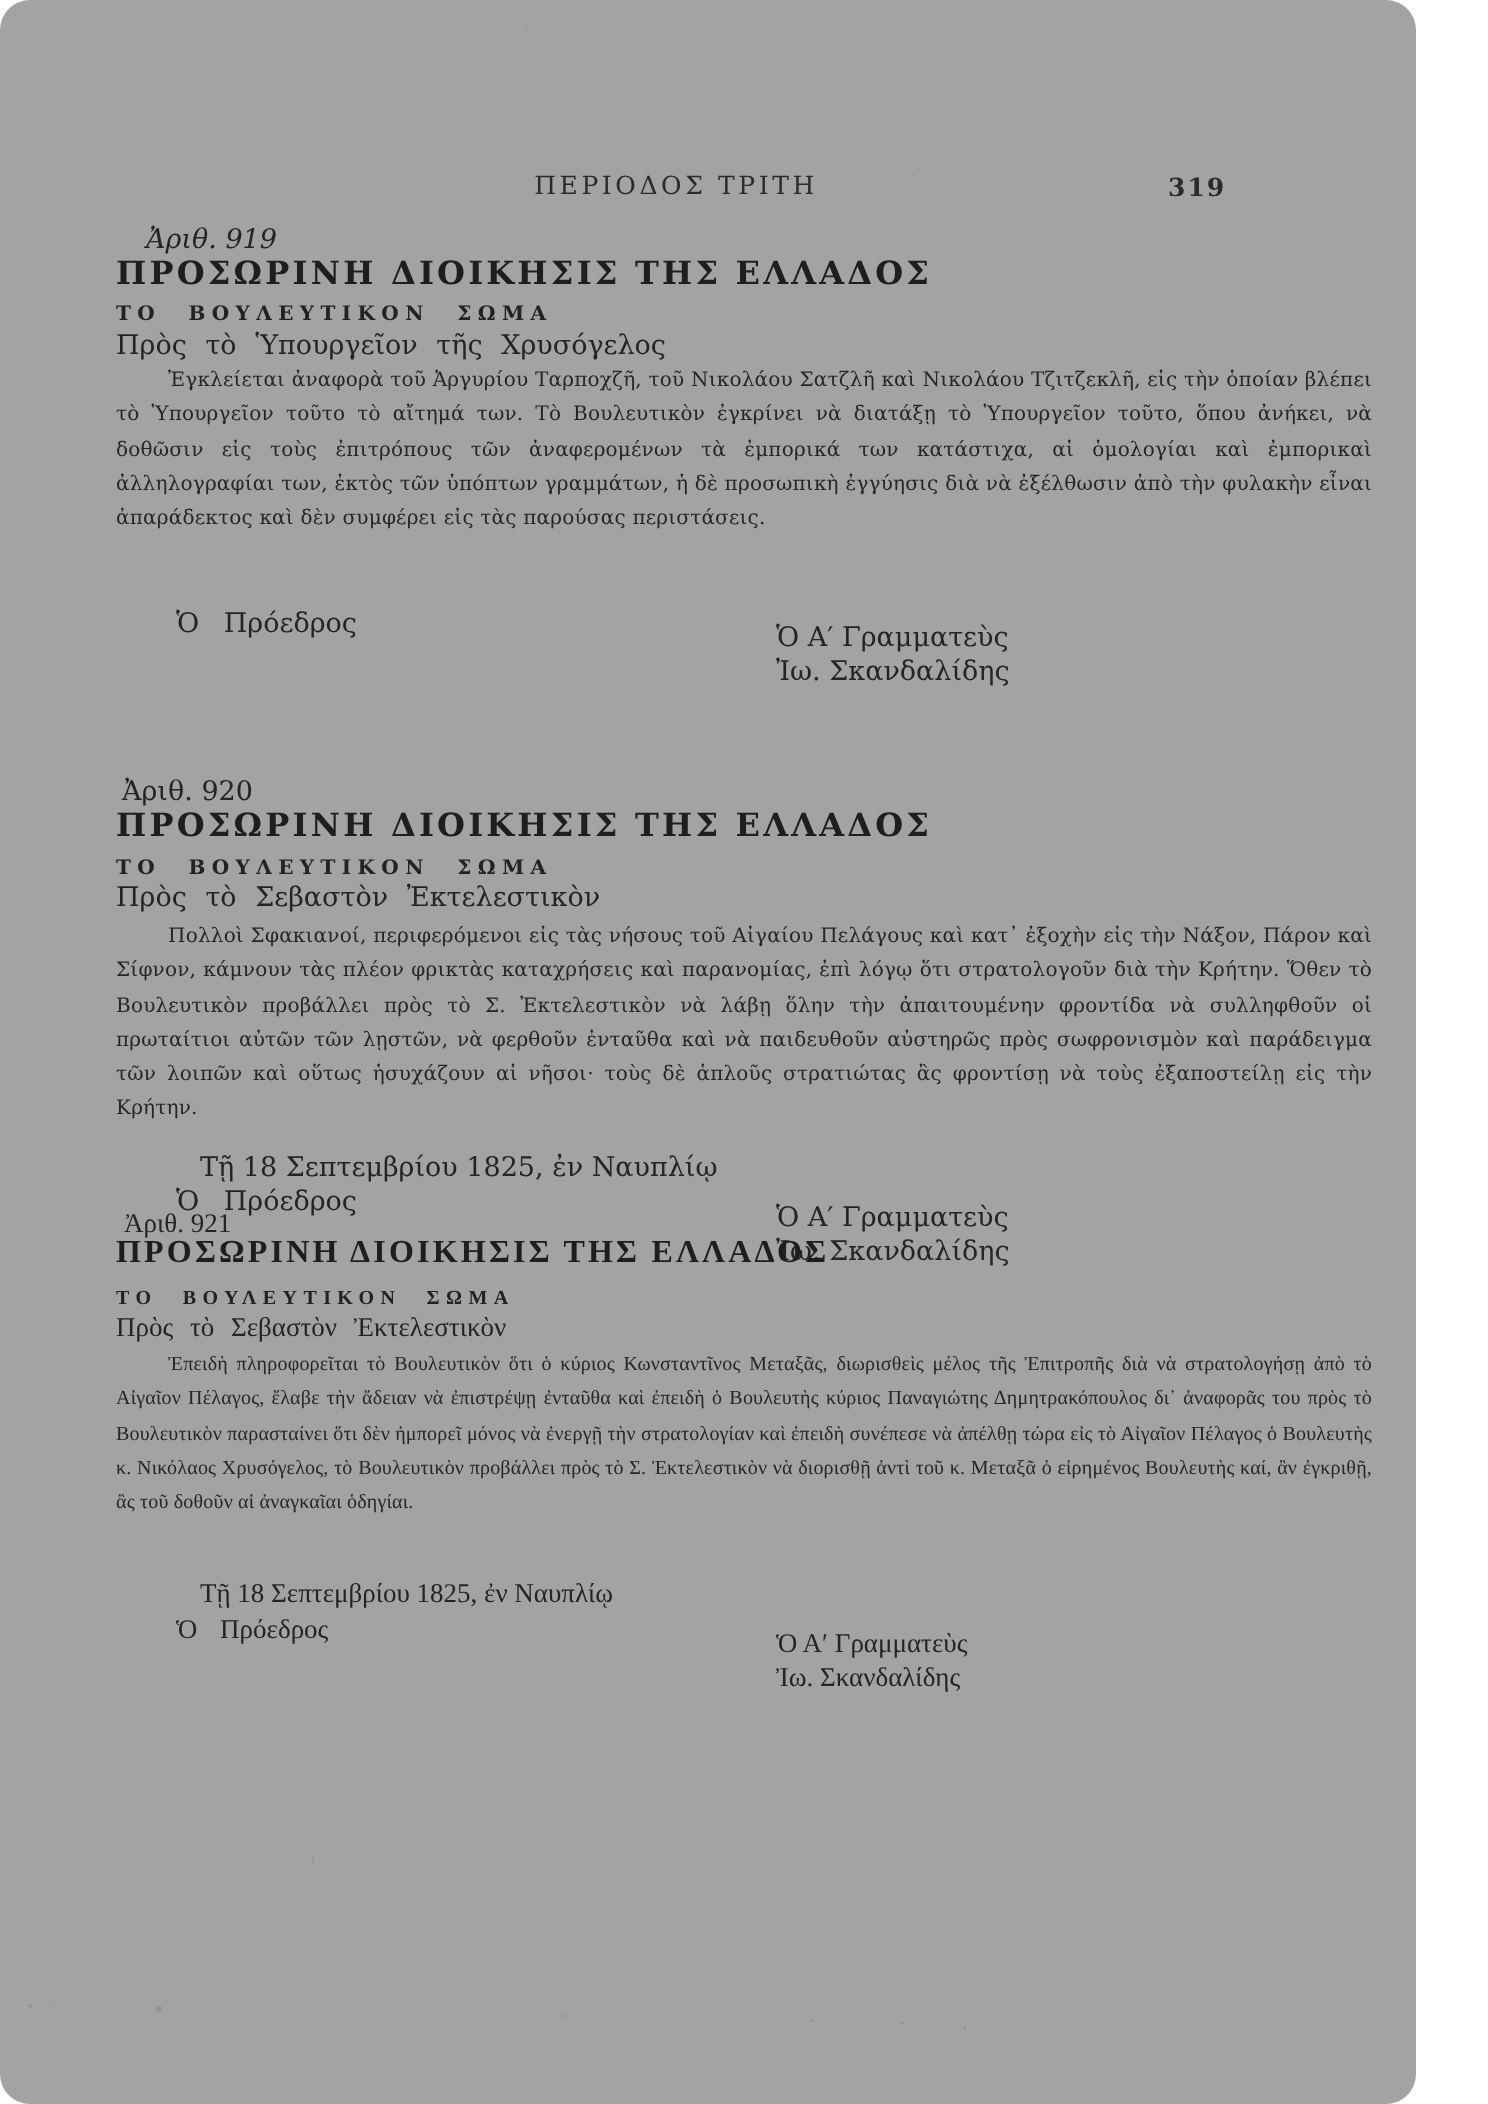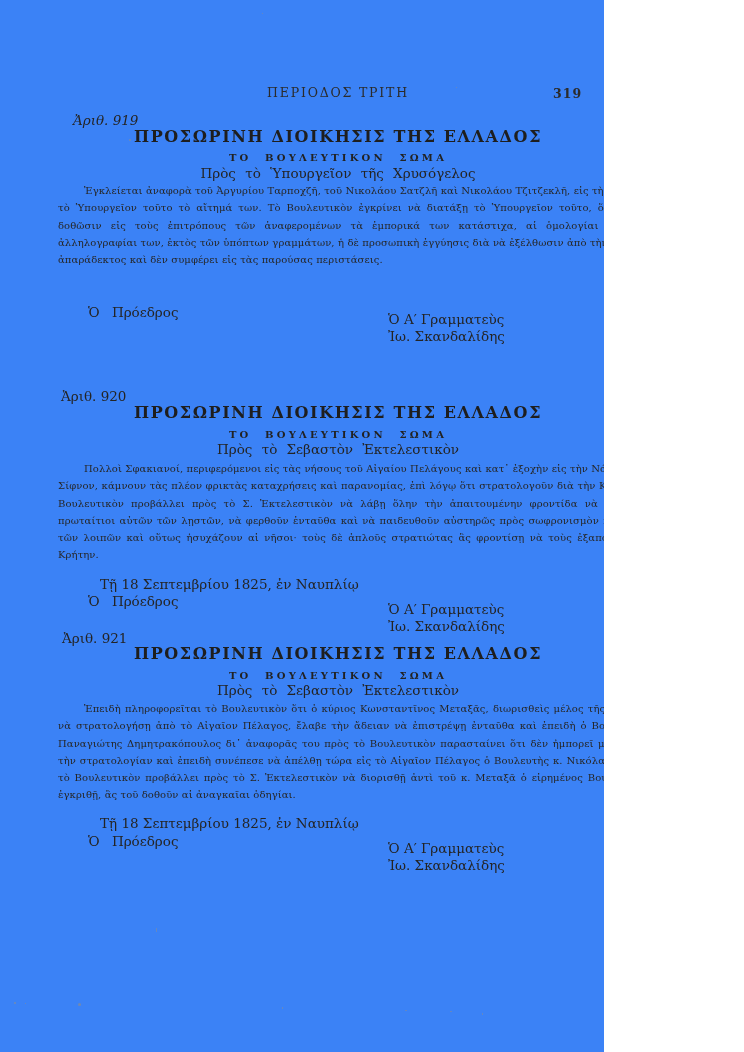--- a/index.html
+++ b/index.html
@@ -2,75 +2,76 @@
 <html><head>
 <meta charset="utf-8">
 <style>
   html, body {
     margin: 0;
     padding: 0;
     background: #ffffff;
   }
   .page {
     position: relative;
-    width: 604px;
+    width: 708px;
     height: 1052px;
-    background: #3b82f6;
+    background: #a3a3a3;
     overflow: hidden;
     font-family: "DejaVu Serif", "Liberation Serif", serif;
     color: #242424;
+    border-radius: 15px;
   }
 
   
   .running-header-title {
     position: absolute;
     top: 85px;
     left: 58px;
     width: 560px;
     text-align: center;
     font-size: 12.5px;
     letter-spacing: 1.8px;
     color: #2b2b2b;
   }
   .running-page-number {
     position: absolute;
     top: 86px;
-    left: 553px;
+    left: 584px;
     font-size: 12.5px;
     font-weight: bold;
     letter-spacing: 1px;
     color: #2b2b2b;
   }
 
   
   .doc {
     position: absolute;
     left: 0;
     width: 744px;
   }
   .doc-919 { top: 112px; height: 250px; }
   .doc-920 { top: 388px; height: 250px; }
-  .doc-921 { top: 630px; height: 250px; }
+  .doc-921 { top: 604px; height: 250px; font-family: Liberation Serif, serif; }
 
   .doc-num {
     position: absolute;
     top: 0;
     font-size: 13.5px;
     color: #242424;
     white-space: nowrap;
   }
   .doc-919 .doc-num { left: 73px; font-style: italic; }
   .doc-920 .doc-num { left: 61px; }
   .doc-921 .doc-num { left: 62px; }
 
   .center-line {
     position: absolute;
     left: 58px;
     width: 560px;
-    text-align: center;
+    text-align: left;
     white-space: nowrap;
   }
   .doc-title {
     top: 15px;
     font-size: 16px;
     font-weight: bold;
     letter-spacing: 1.6px;
     color: #1e1e1e;
   }
   .doc-921 .doc-title { top: 14px; }

